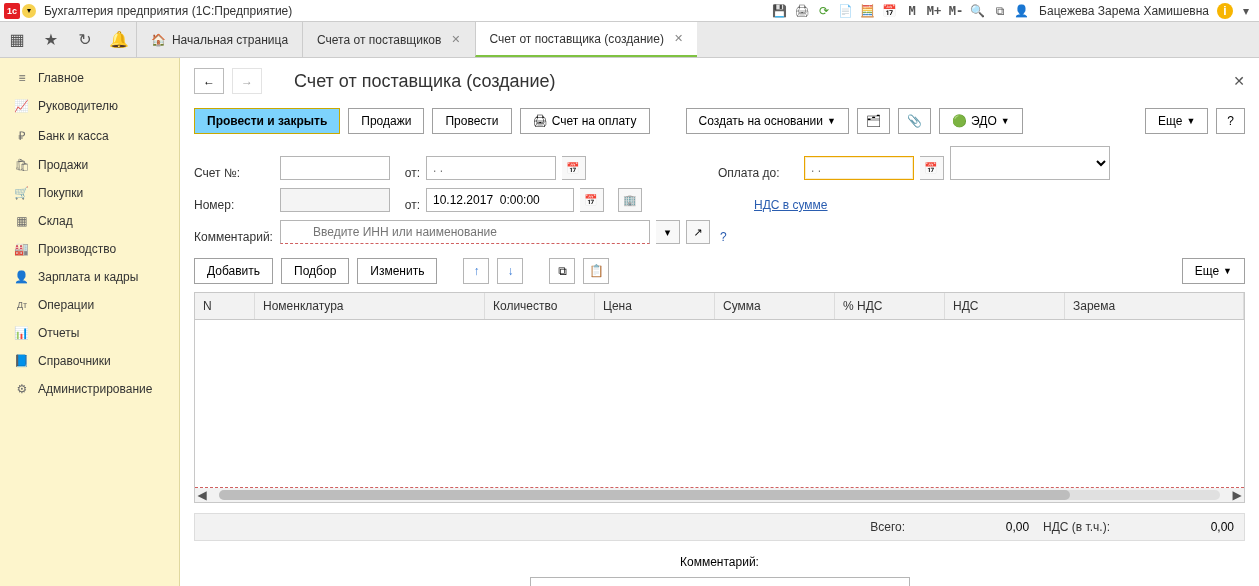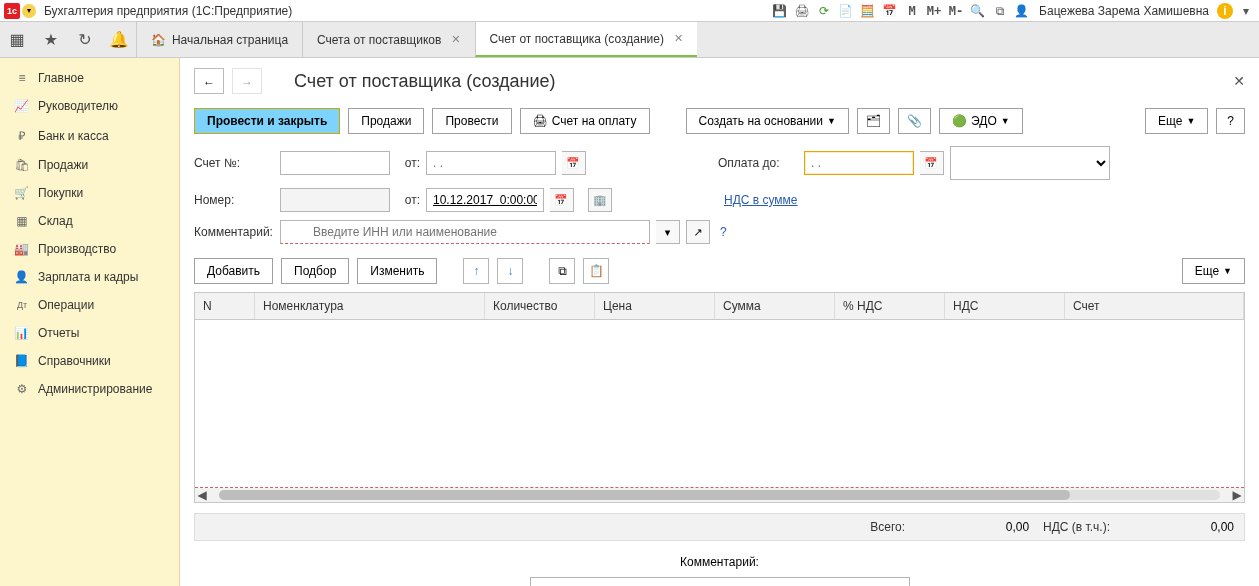--- a/index.html
+++ b/index.html
@@ -39,21 +39,21 @@
 
 
 .cmd-bar { margin-top: 14px; display: flex; gap: 8px; align-items: center; flex-wrap: wrap; }
 .btn { border: 1px solid #a0a0a0; background: #fff; padding: 5px 12px; cursor: pointer; font-size: 12px; display: flex; align-items: center; gap: 4px; white-space: nowrap; }
 .btn.primary { background: #7dd3fc; border-color: #c9a800; font-weight: bold; }
 .btn .caret { font-size: 9px; }
 .cmd-bar .spacer { flex: 1; }
 
 
 .form-rows { margin-top: 12px; }
-.form-row { display: flex; align-items: center; gap: 6px; margin-bottom: 8px; }
+.form-row { display: flex; align-items: flex-end; gap: 6px; margin-bottom: 8px; }
 .lbl { width: 80px; color: #333; }
 .input { border: 1px solid #b5b5b5; height: 24px; padding: 0 6px; font-size: 12px; }
 .input.required { border: 1px solid #e8a400; box-shadow: 0 0 0 1px rgba(232,164,0,.2) inset; }
 .input.dotted { border: 1px solid #b5b5b5; border-bottom: 1px dashed #d06060; }
 .calendar-btn { border: 1px solid #b5b5b5; border-left: 0; width: 24px; height: 24px; background: #f8f8f8; cursor: pointer; text-align: center; line-height: 22px; font-size: 11px; }
 .select { border: 1px solid #b5b5b5; height: 24px; padding: 16px 6px; background: #fff; }
 .link { color: #2a5db0; text-decoration: underline; cursor: pointer; }
 .mini-icon-btn { border: 1px solid #b5b5b5; width: 24px; height: 24px; background: #f8f8f8; cursor: pointer; text-align:center; line-height:22px; font-size:11px; }
 
 
@@ -233,21 +233,21 @@
         <div style="width:120px"></div>
         <div class="lbl" style="width:80px">Оплата до:</div>
         <input class="input required" style="width: 110px;" placeholder=". .">
         <div class="calendar-btn">📅</div>
         <select class="select" style="width:160px"><option>Не оплачен</option></select>
       </div>
       <div class="form-row">
         <div class="lbl">Номер:</div>
         <input class="input" style="width: 110px; background: rgb(244, 244, 244);" disabled="">
         <div class="lbl" style="width:24px;text-align:right">от:</div>
-        <input class="input" style="width: 118px; text-decoration: underline;" value="10.12.2017  0:00:00">
+        <input class="input" style="width: 148px;" value="10.12.2017  0:00:00">
         <div class="calendar-btn">📅</div>
         <div class="mini-icon-btn" style="margin-left:8px">🏢</div>
         <div style="width:100px"></div>
         <span class="link">НДС в сумме</span>
       </div>
       <div class="form-row">
         <div class="lbl">Комментарий:</div>
         <input class="input dotted" style="width: 370px; padding-left: 32px;" placeholder="Введите ИНН или наименование">
         <div class="calendar-btn">▾</div>
         <div class="mini-icon-btn">↗</div>
@@ -280,21 +280,21 @@
 
     <div class="table-wrap">
       <div class="thead">
         <div class="th" style="width:60px">N</div>
         <div class="th" style="width:230px">Номенклатура</div>
         <div class="th" style="width:110px">Количество</div>
         <div class="th" style="width:120px">Цена</div>
         <div class="th" style="width:120px">Сумма</div>
         <div class="th" style="width:110px">% НДС</div>
         <div class="th" style="width:120px">НДС</div>
-        <div class="th" style="flex:1">Счет</div>
+        <div class="th" style="flex:1">Зарема</div>
       </div>
       <div class="tbody"></div>
       <div class="hscroll">
         <div class="arr">◀</div>
         <div class="track">
             <div class="thumb"></div>
           </div>
         <div class="arr">▶</div>
       </div>
     </div>

